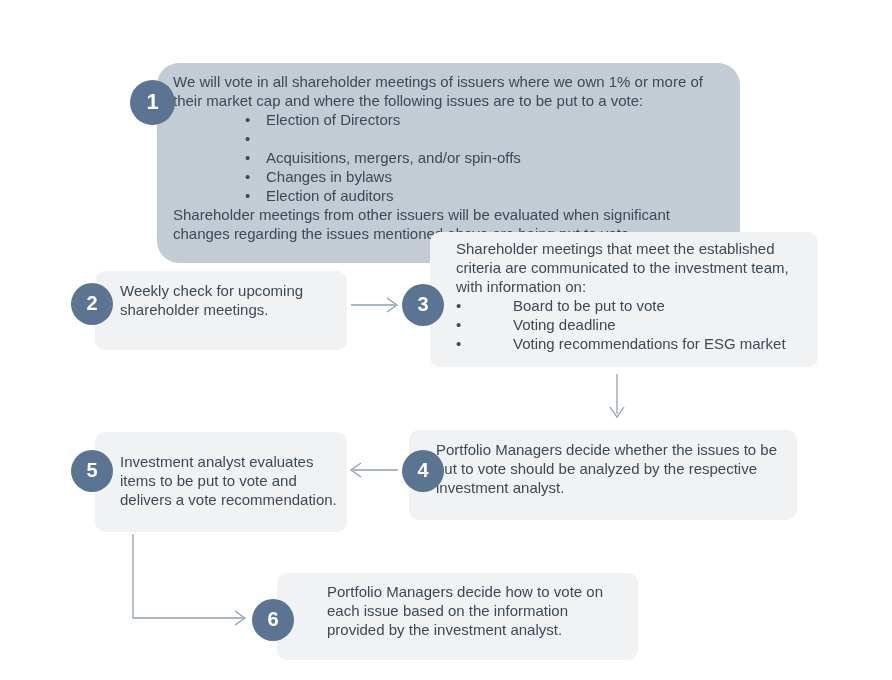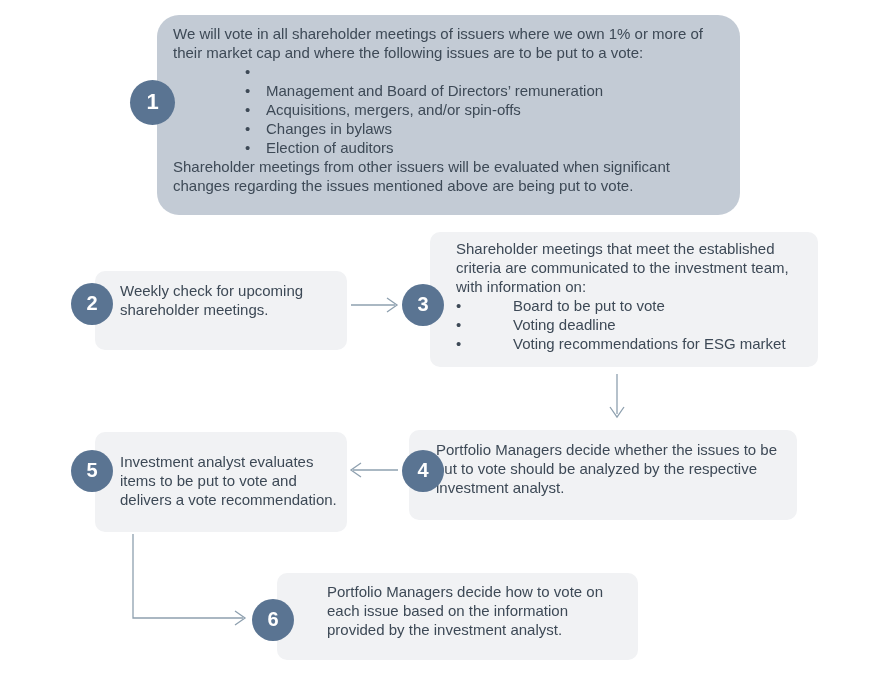--- a/index.html
+++ b/index.html
@@ -9,21 +9,21 @@
     --text:#3d4956;
     --arrow:#8ea0af;
     --badge_text:#ffffff;
   }
   *{margin:0;padding:0;box-sizing:border-box;}
   html,body{background:#fff;}
   body{font-family:"Liberation Sans",sans-serif;color:var(--text);}
   .canvas{position:relative;width:892px;height:680px;background:#fff;overflow:hidden;}
 
   .box{position:absolute;font-size:15px;line-height:19px;color:var(--text);}
-  .box-highlight{background:var(--box_highlight);border-radius:22px;}
+  .box-highlight{background:var(--box_highlight);border-radius:22px;margin-top:48px;}
   .box-light{background:var(--box_light);border-radius:10px;}
 
   .badge{
     position:absolute;border-radius:50%;background:var(--badge);
     color:var(--badge_text);font-weight:bold;
     display:flex;align-items:center;justify-content:center;
   }
   .badge span{transform:translateY(-1px);}
 
   
@@ -82,24 +82,24 @@
       <path d="M133 534 V618 H243"></path>
       <path d="M235 611 L245 618 L235 625"></path>
     </g>
   </svg>
 
   <div class="box box-highlight box1">
     <p>We will vote in all shareholder meetings of issuers where we own 1% or more of their market cap and where the following issues are to be put to a vote:</p>
     <ul class="b1">
       <li>
         <span class="dot">•</span>
+        <span>Election of Directors</span>
       </li>
       <li>
         <span class="dot">•</span>
-        <span>Management and Board of Directors’ remuneration</span>
       </li>
       <li>
         <span class="dot">•</span>
         <span>Acquisitions, mergers, and/or spin-offs</span>
       </li>
       <li>
         <span class="dot">•</span>
         <span>Changes in bylaws</span>
       </li>
       <li>

